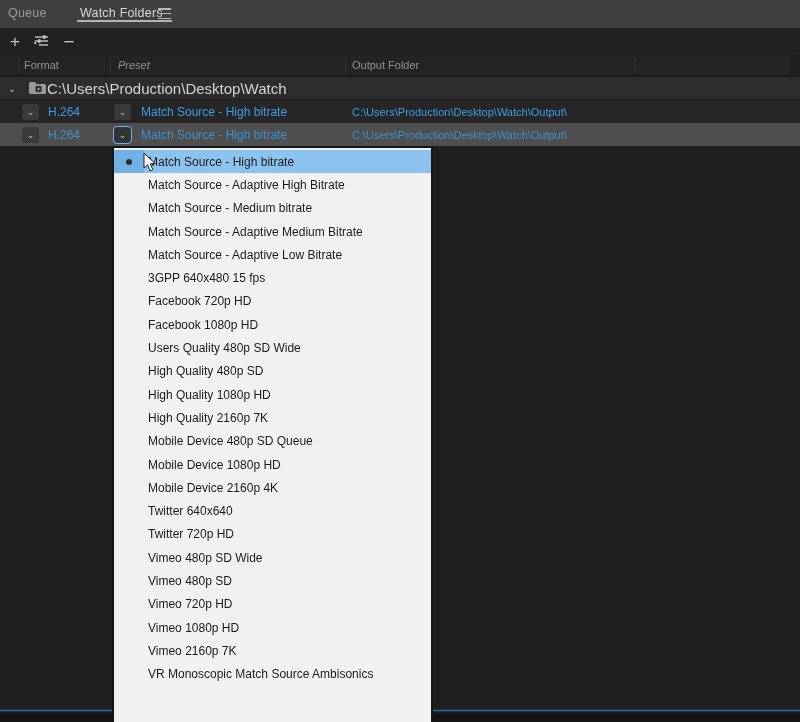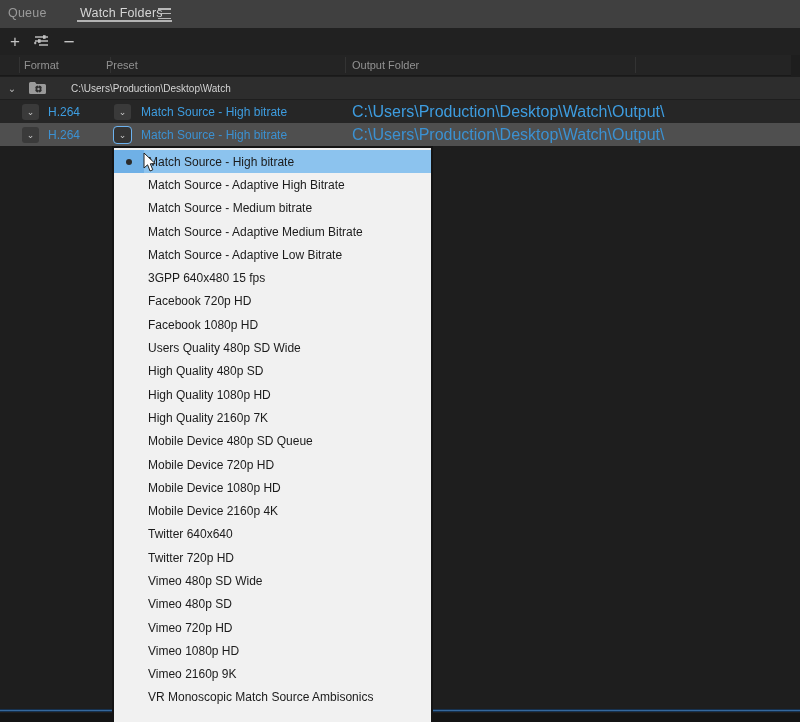--- a/index.html
+++ b/index.html
@@ -42,52 +42,52 @@
   .tool-plus  { margin-left:2px; font-size:17px; }
   .tool-minus { font-size:19px; margin-left:2px; }
   
   .headerrow {
     position:absolute; left:0; top:55px; width:791px; height:21px;
     background:#242424; border-bottom:1px solid #191919;
     font-size:11px; color:#929292;padding-left:8px;
   }
   .headerrow .col { position:absolute; top:4px; }
   .col-format { left:24px; }
-  .col-preset { left:106px; }
+  .col-preset { left:118px;font-style:italic; }
   .col-output { left:352px; }
   .hdr-divider { position:absolute; top:2px; height:16px; width:1px; background:#333; }
   
   .folderrow {
     position:absolute; left:0; top:77px; width:800px; height:22px;
     background:#2d2d2d; display:flex; align-items:center;
   }
   .disclosure {
     width:12px; height:12px; margin-left:6px; color:#b5b5b5; font-size:10px;
     display:flex; align-items:center; justify-content:center;
   }
   .folder-icon { margin-left:10px; }
-  .folder-path { margin-left:24px; font-size:10px; color:#d4d4d4; }
+  .folder-path { margin-left:0; font-size:15px; color:#d4d4d4; }
   
   .jobrow {
     position:absolute; left:0; width:800px; height:23px;
     display:flex; align-items:center;
   }
   .jobrow.row1 { top:100px; background:#262626; }
   .jobrow.row2 { top:123px; background:#4f4f4f; }
   .chev-btn {
     width:17px; height:16px; background:#3a3a3a; border-radius:3px;
     display:flex; align-items:center; justify-content:center;
     color:#c9c9c9; font-size:9px; flex:none;
   }
   .chev-btn.focused { background:#343434; outline:1px solid #6cb2ef; }
   .fmt-chev { margin-left:22px; }
   .fmt-label { position:absolute; left:48px; font-size:12px; }
   .preset-chev { position:absolute; left:114px; }
   .preset-label { position:absolute; left:141px; font-size:12px; }
-  .output-label { position:absolute; left:352px; font-size:16px; }
+  .output-label { position:absolute; left:352px; font-size:11px; }
   .blue { color:#3e9de0; }
   .row2 .blue { color:#3b91d2; }
   
   .bottom-line {
     position:absolute; left:0; top:709px; width:800px; height:3px;
     background:#35689c; border-top:1px solid #16314f; border-bottom:1px solid #16314f;
     z-index:1;
   }
   .bottom-strip {
     position:absolute; left:0; top:713px; width:800px; height:9px;
@@ -251,24 +251,20 @@
       <div class="menu-item">
         <span class="gutter"></span>
         <span class="mi-label">High Quality 2160p 7K</span>
       </div>
       <div class="menu-item">
         <span class="gutter"></span>
         <span class="mi-label">Mobile Device 480p SD Queue</span>
       </div>
       <div class="menu-item">
         <span class="gutter"></span>
-        <span class="mi-label">Mobile Device 720p HD</span>
-      </div>
-      <div class="menu-item">
-        <span class="gutter"></span>
         <span class="mi-label">Mobile Device 1080p HD</span>
       </div>
       <div class="menu-item">
         <span class="gutter"></span>
         <span class="mi-label">Mobile Device 2160p 4K</span>
       </div>
       <div class="menu-item">
         <span class="gutter"></span>
         <span class="mi-label">Twitter 640x640</span>
       </div>
@@ -287,21 +283,21 @@
       <div class="menu-item">
         <span class="gutter"></span>
         <span class="mi-label">Vimeo 720p HD</span>
       </div>
       <div class="menu-item">
         <span class="gutter"></span>
         <span class="mi-label">Vimeo 1080p HD</span>
       </div>
       <div class="menu-item">
         <span class="gutter"></span>
-        <span class="mi-label">Vimeo 2160p 9K</span>
+        <span class="mi-label">Vimeo 2160p 7K</span>
       </div>
       <div class="menu-item">
         <span class="gutter"></span>
         <span class="mi-label">VR Monoscopic Match Source Ambisonics</span>
       </div>
     </div>
 
   <div class="cursor">
     <svg width="15" height="21" viewBox="0 0 15 21">
       <path d="M1 1 L1 16 L4.6 12.8 L7 19 L9.8 17.8 L7.3 11.8 L12.2 11.6 Z" fill="#ffffff" stroke="#222" stroke-width="1"></path>

